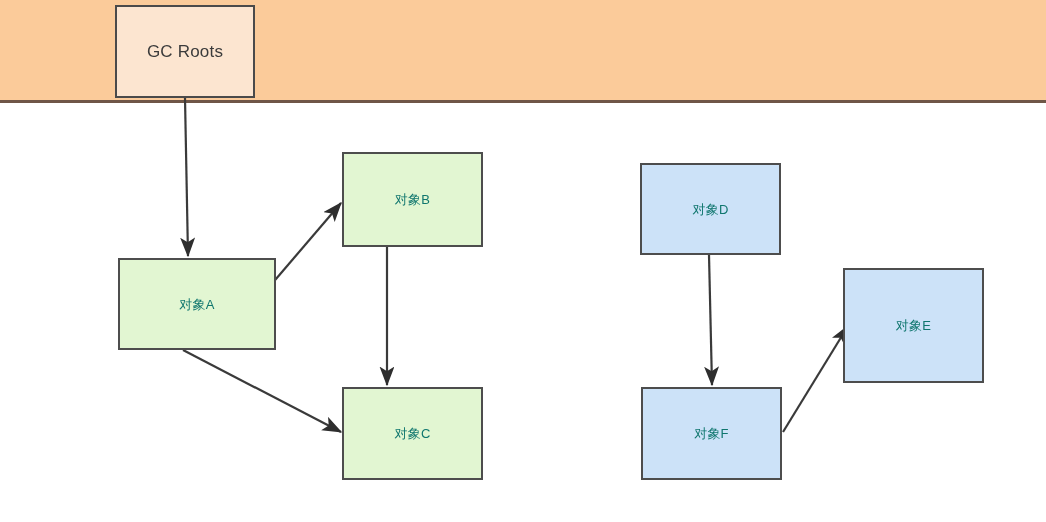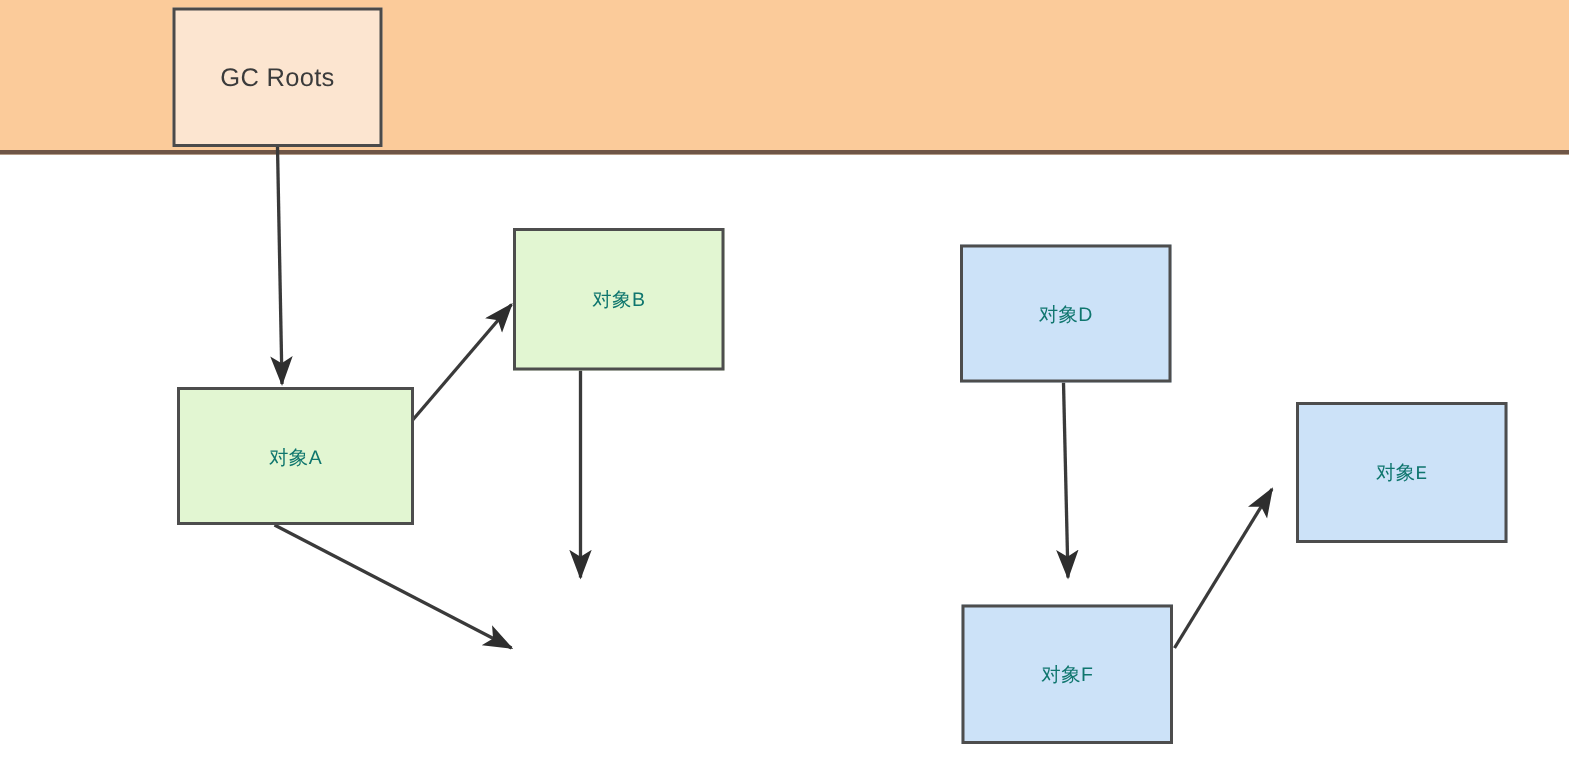--- a/index.html
+++ b/index.html
@@ -102,26 +102,29 @@
   </div>
 
   <div class="node node-green" style="left:118px; top:258px; width:158px; height:92px;">
     <span>对象A</span>
   </div>
 
   <div class="node node-green" style="left:342px; top:152px; width:141px; height:95px;">
     <span>对象B</span>
   </div>
 
+  <div class="node node-green" style="left:342px; top:387px; width:141px; height:93px;">
+    <span>对象C</span>
+  </div>
 
   <div class="node node-blue" style="left:640px; top:163px; width:141px; height:92px;">
     <span>对象D</span>
   </div>
 
-  <div class="node node-blue" style="left:864px; top:268px; width:141px; height:94px;font-family:Liberation Mono, monospace;">
+  <div class="node node-blue" style="left:843px; top:268px; width:141px; height:115px;">
     <span>对象E</span>
   </div>
 
-  <div class="node node-blue" style="left:641px; top:403px; width:141px; height:93px;">
+  <div class="node node-blue" style="left:641px; top:387px; width:141px; height:93px;">
     <span>对象F</span>
   </div>
 
 </div>
 
 </body></html>

